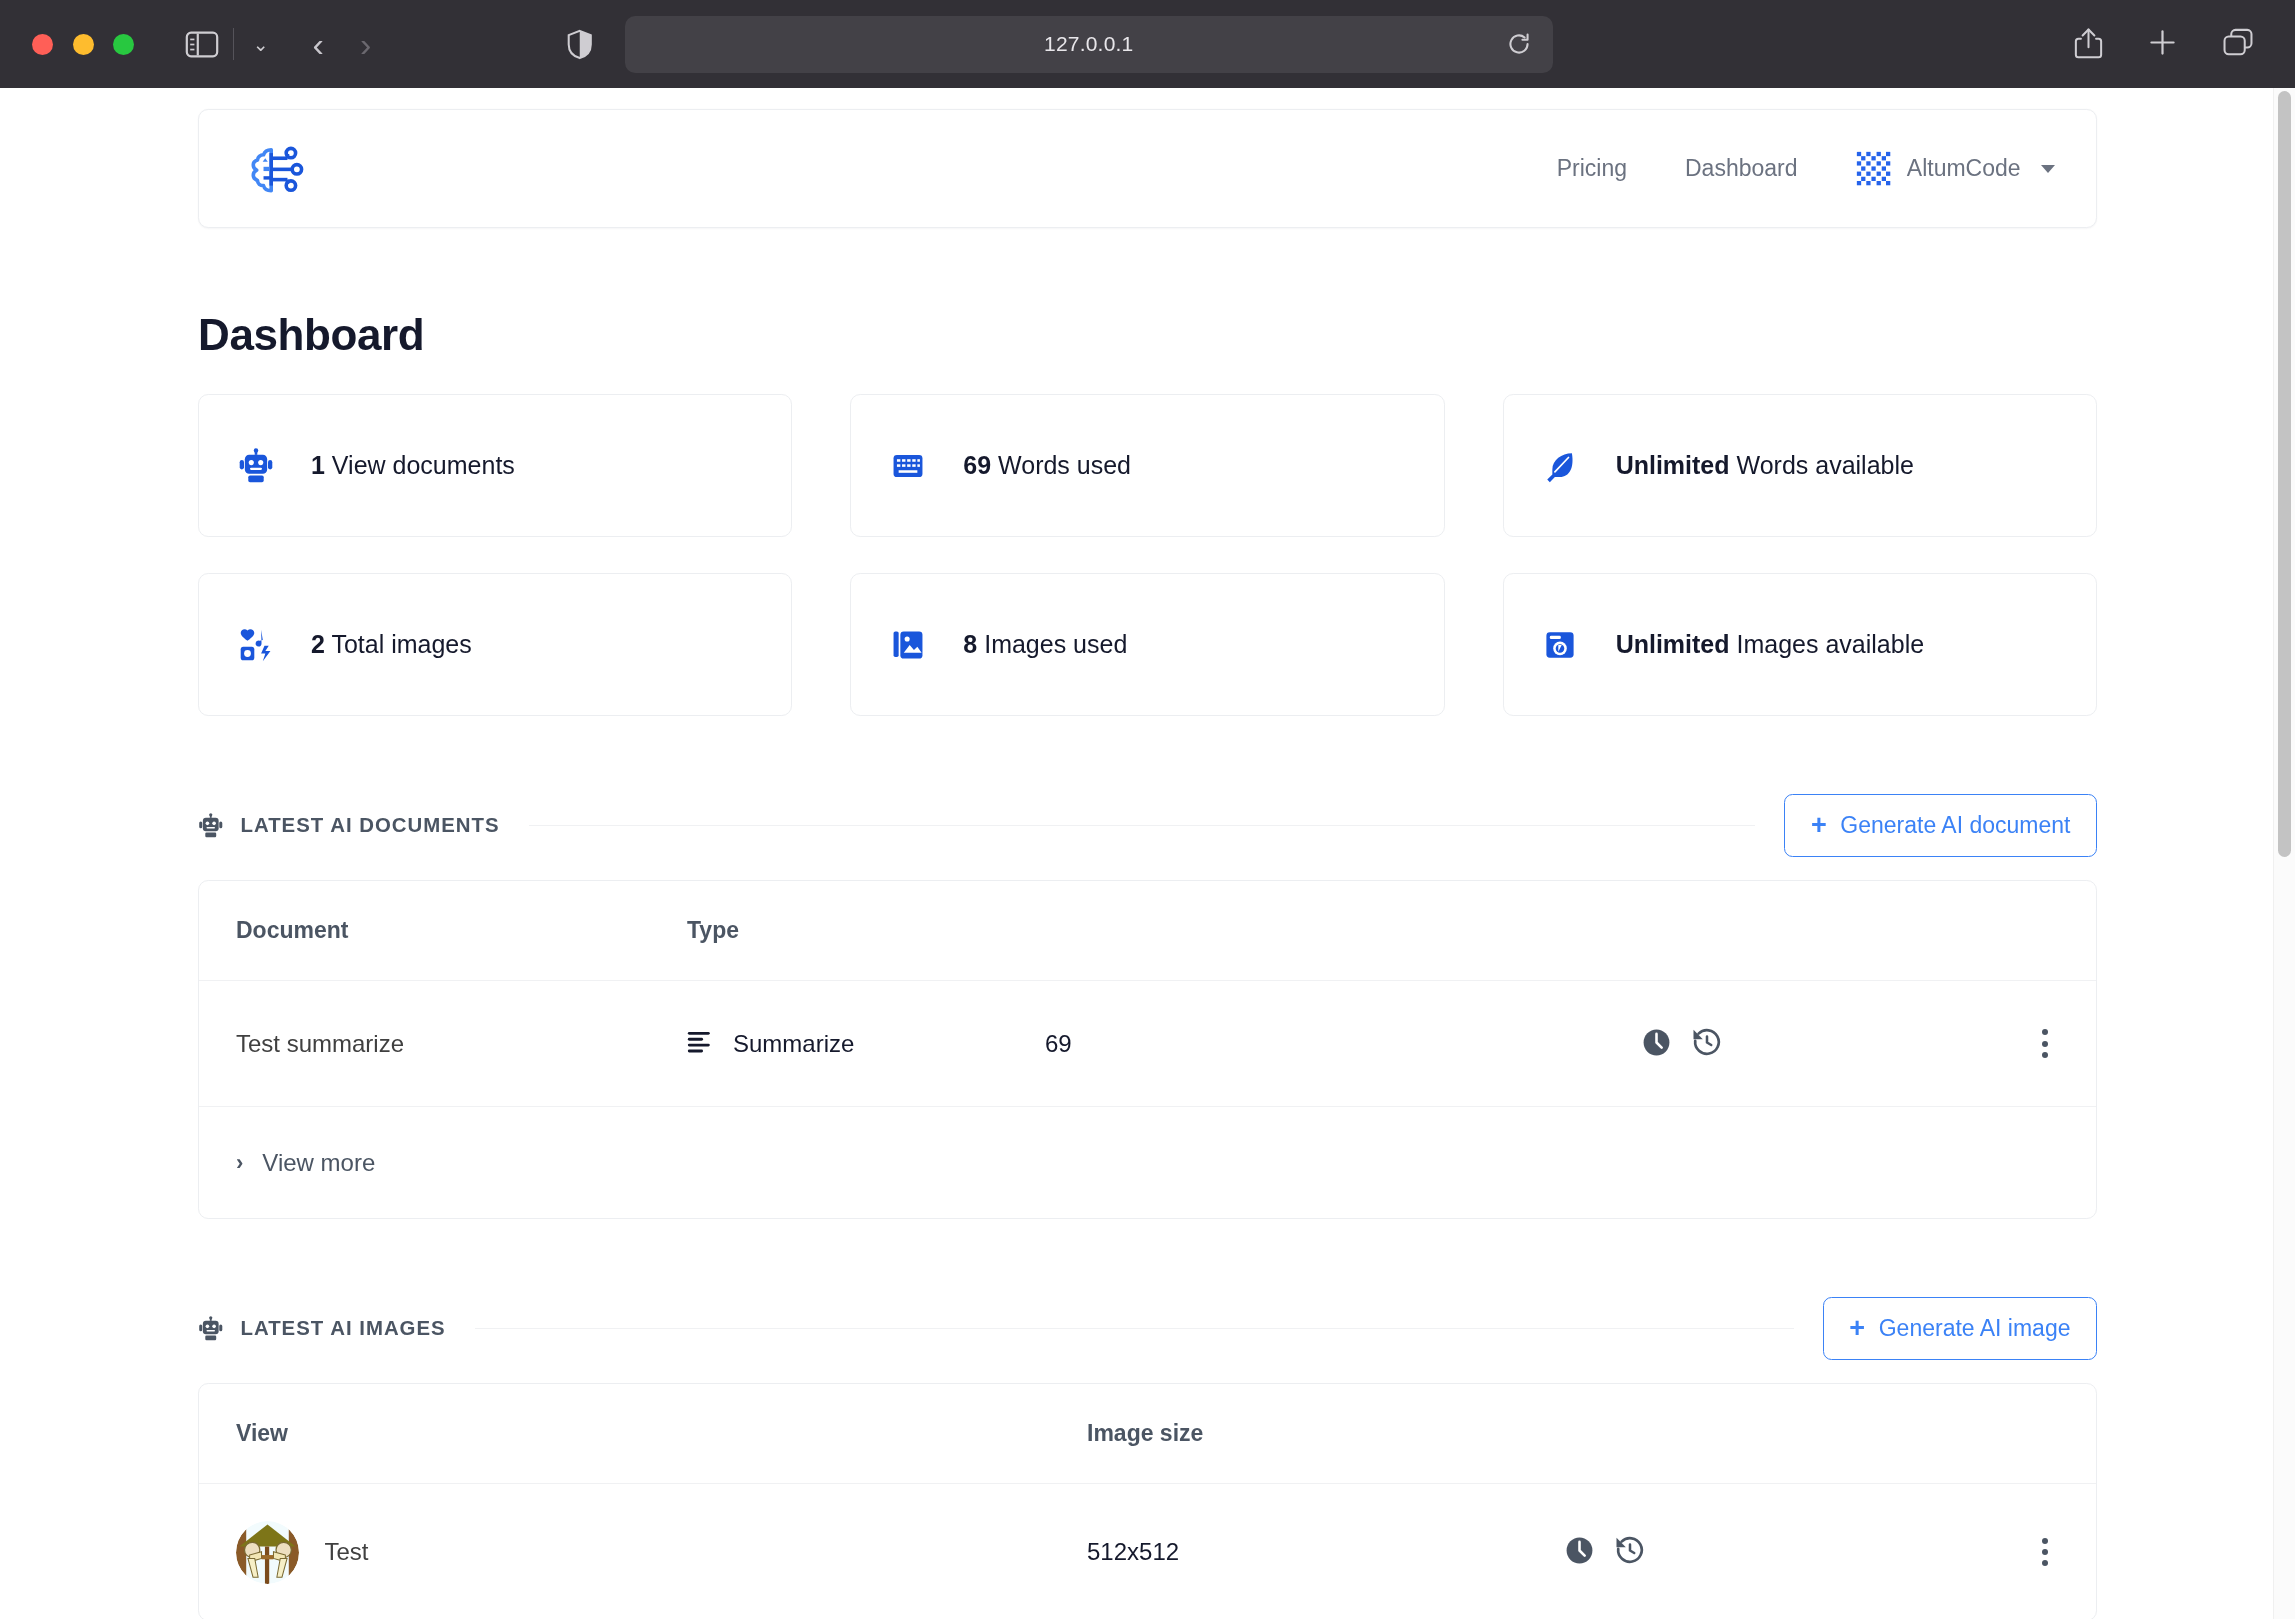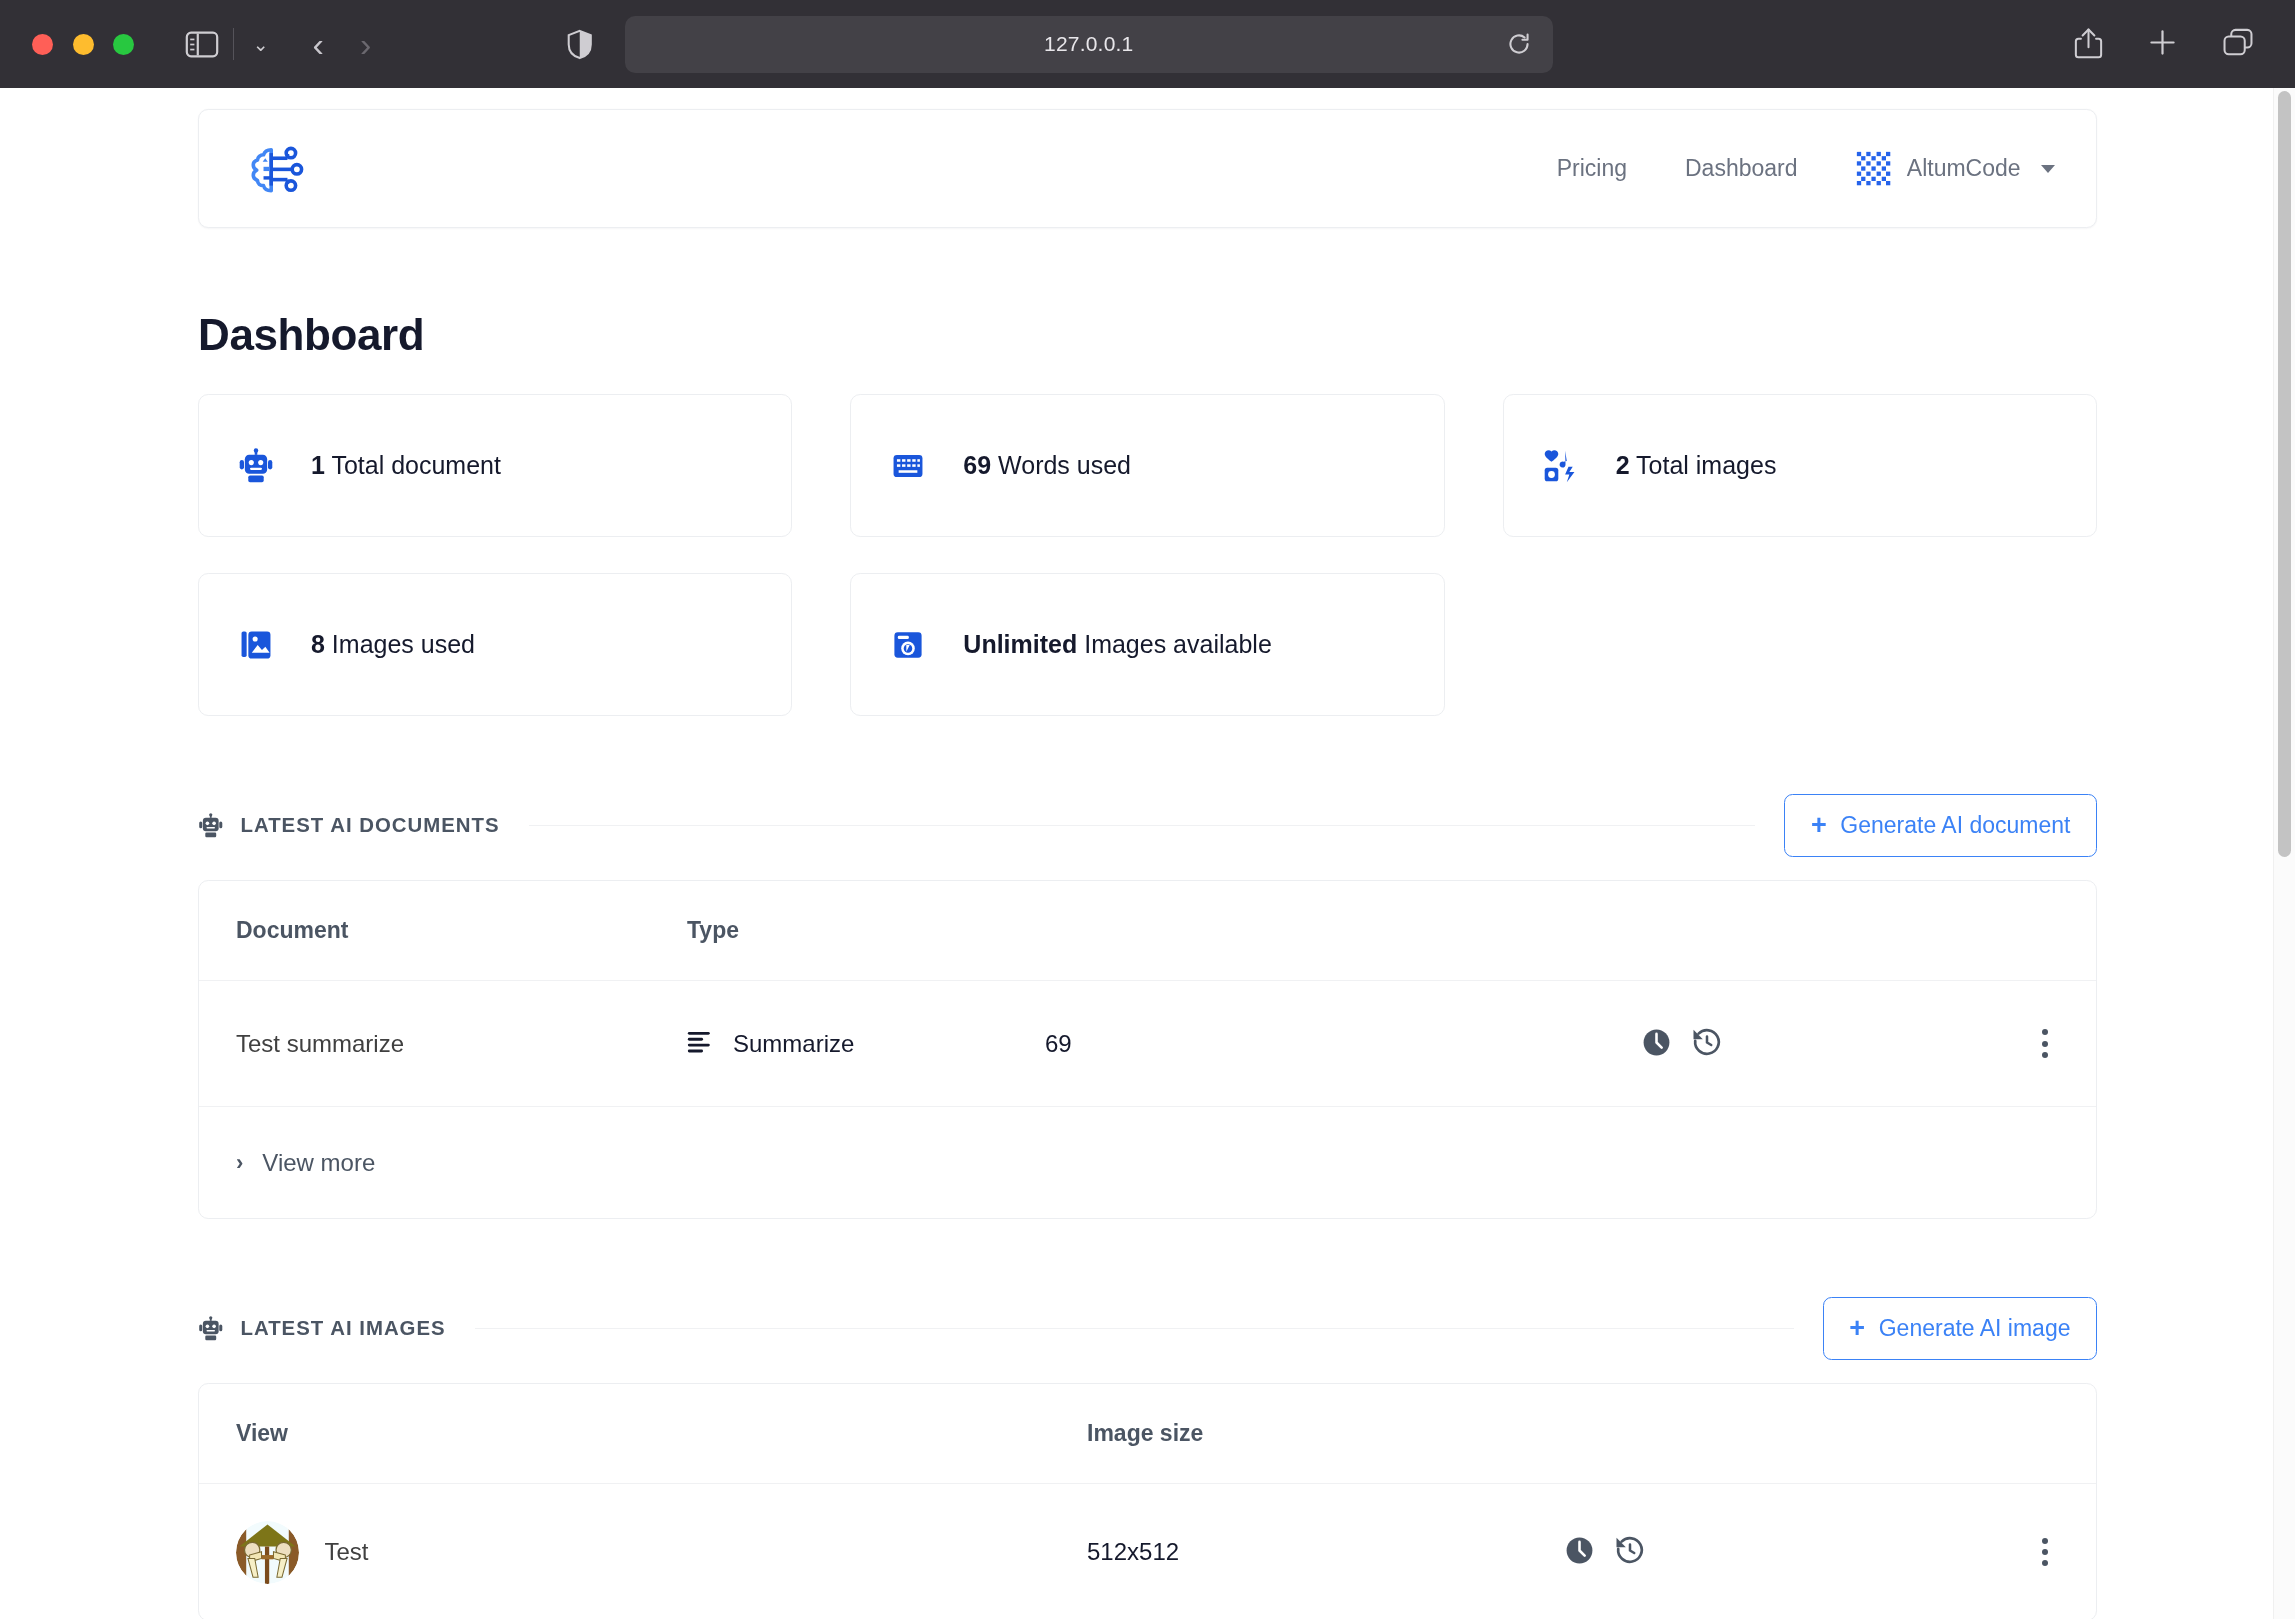--- a/index.html
+++ b/index.html
@@ -312,21 +312,21 @@
               <circle cx="21" cy="3" r="2.6"></circle>
             <rect x="8" y="8" width="26" height="22" rx="5"></rect>
             <rect x="2" y="14" width="5" height="11" rx="2.5"></rect>
             <rect x="35" y="14" width="5" height="11" rx="2.5"></rect>
             <rect x="12" y="32" width="18" height="8" rx="2"></rect>
             <circle cx="15.5" cy="17" r="3" fill="#fff"></circle>
               <circle cx="26.5" cy="17" r="3" fill="#fff"></circle>
             <rect x="14" y="23" width="14" height="2.6" rx="1.3" fill="#fff"></rect>
           </svg>
         </span>
-        <span class="stat-text"><b>1</b> <span>Total document</span></span>
+        <span class="stat-text"><b>1</b> <span>View documents</span></span>
       </div>
 
       <div class="stat-card">
         <span class="stat-icon">
           <svg width="34" height="34" viewBox="0 0 40 40" fill="#1a56db">
             <rect x="3" y="7" width="34" height="26" rx="4"></rect>
             <g fill="#fff">
               <rect x="7" y="12" width="4" height="3"></rect>
                 <rect x="13" y="12" width="4" height="3"></rect>
               <rect x="19" y="12" width="4" height="3"></rect>
@@ -337,20 +337,29 @@
               <rect x="19" y="18" width="4" height="3"></rect>
                 <rect x="25" y="18" width="4" height="3"></rect>
               <rect x="31" y="18" width="3" height="3"></rect>
               <rect x="9" y="25" width="22" height="3"></rect>
             </g>
           </svg>
         </span>
         <span class="stat-text"><b>69</b> <span>Words used</span></span>
       </div>
 
+      <div class="stat-card">
+        <span class="stat-icon">
+          <svg width="34" height="34" viewBox="0 0 40 40">
+            <path d="M34 5 C22 5 11 13 11 24 l0 6 l-6 6 l3 3 l6-6 l6 0 C31 33 37 22 34 5 Z" fill="#1a56db"></path>
+            <path d="M30 10 L14 27" stroke="#fff" stroke-width="2" stroke-linecap="round"></path>
+          </svg>
+        </span>
+        <span class="stat-text"><b>Unlimited</b> <span>Words available</span></span>
+      </div>
 
       <div class="stat-card">
         <span class="stat-icon">
           <svg width="34" height="34" viewBox="0 0 40 40" fill="#1a56db">
             <path d="M10 3 C7 0 2 2 2 6 c0 4 8 9 8 9 s8-5 8-9 c0-4-5-6-8-3 Z"></path>
             <path d="M26 2 l2 12 l-4 1 a3.5 3.5 0 1 0 2.5 3 Z"></path>
             <rect x="2" y="22" width="16" height="16" rx="3"></rect>
             <circle cx="10" cy="30" r="4" fill="#fff"></circle>
             <path d="M30 21 l-4 9 h5 l-3 9 l9-12 h-6 l4-6 z"></path>
           </svg>

